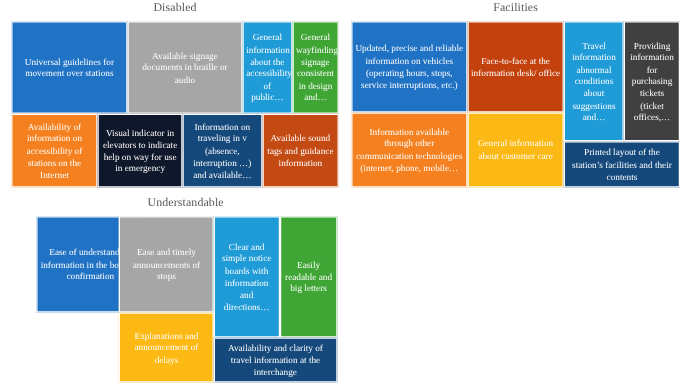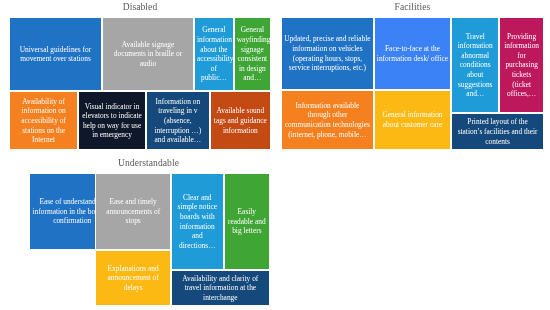--- a/index.html
+++ b/index.html
@@ -74,27 +74,27 @@
       </div>
     </div>
 </div>
 
 <div class="chart" id="chart-facilities">
   <div class="chart-title">Facilities</div>
   <div class="tm">
       <div class="tile" style="left: 0%; top: 0%; width: 35.3%; height: 55%; background: rgb(32, 114, 196);">
         <span>Updated, precise and reliable information on vehicles (operating hours, stops, service interruptions, etc.)</span>
       </div>
-      <div class="tile" style="left: 35.3%; top: 0%; width: 29.4%; height: 55%; background: #3b82f6;">
+      <div class="tile" style="left: 35.3%; top: 0%; width: 29.4%; height: 55%; background: #c2410c;">
         <span>Face-to-face at the information desk/ office</span>
       </div>
       <div class="tile" style="left: 64.7%; top: 0%; width: 18.3%; height: 72.5%; background: rgb(31, 155, 215);">
         <span>Travel information abnormal conditions about suggestions and…</span>
       </div>
-      <div class="tile" style="left: 83%; top: 0%; width: 17%; height: 72.5%; background: #be185d;">
+      <div class="tile" style="left: 83%; top: 0%; width: 17%; height: 72.5%; background: #404040;">
         <span>Providing information for purchasing tickets (ticket offices,…</span>
       </div>
       <div class="tile" style="left: 0%; top: 55%; width: 35.3%; height: 45%; background: rgb(244, 128, 31);">
         <span>Information available through other communication technologies (internet, phone, mobile…</span>
       </div>
       <div class="tile" style="left: 35.3%; top: 55%; width: 29.4%; height: 45%; background: rgb(253, 185, 19); text-align: center;">
         <span>General information about customer care</span>
       </div>
       <div class="tile" style="left: 64.7%; top: 72.5%; width: 35.3%; height: 27.5%; background: rgb(21, 73, 123);">
         <span>Printed layout of the station’s facilities and their contents</span>

